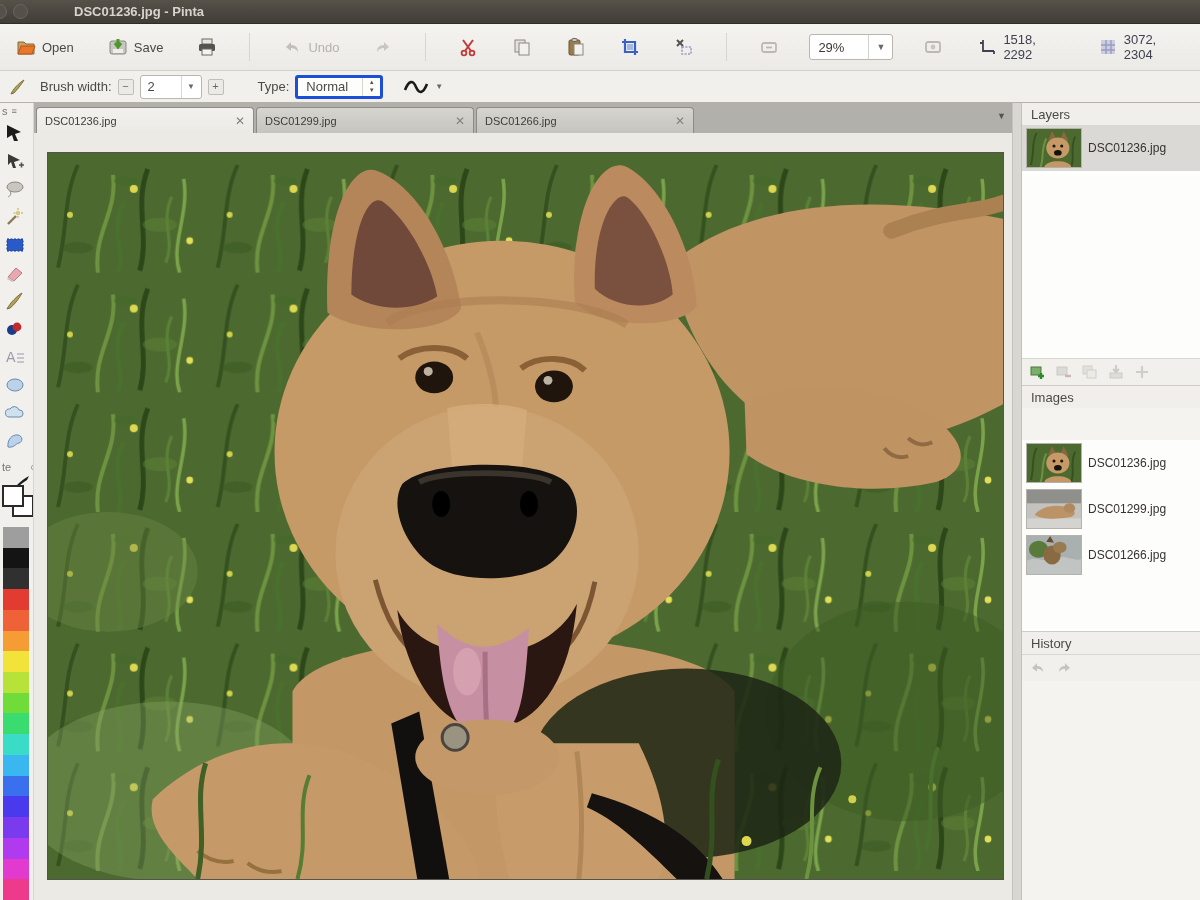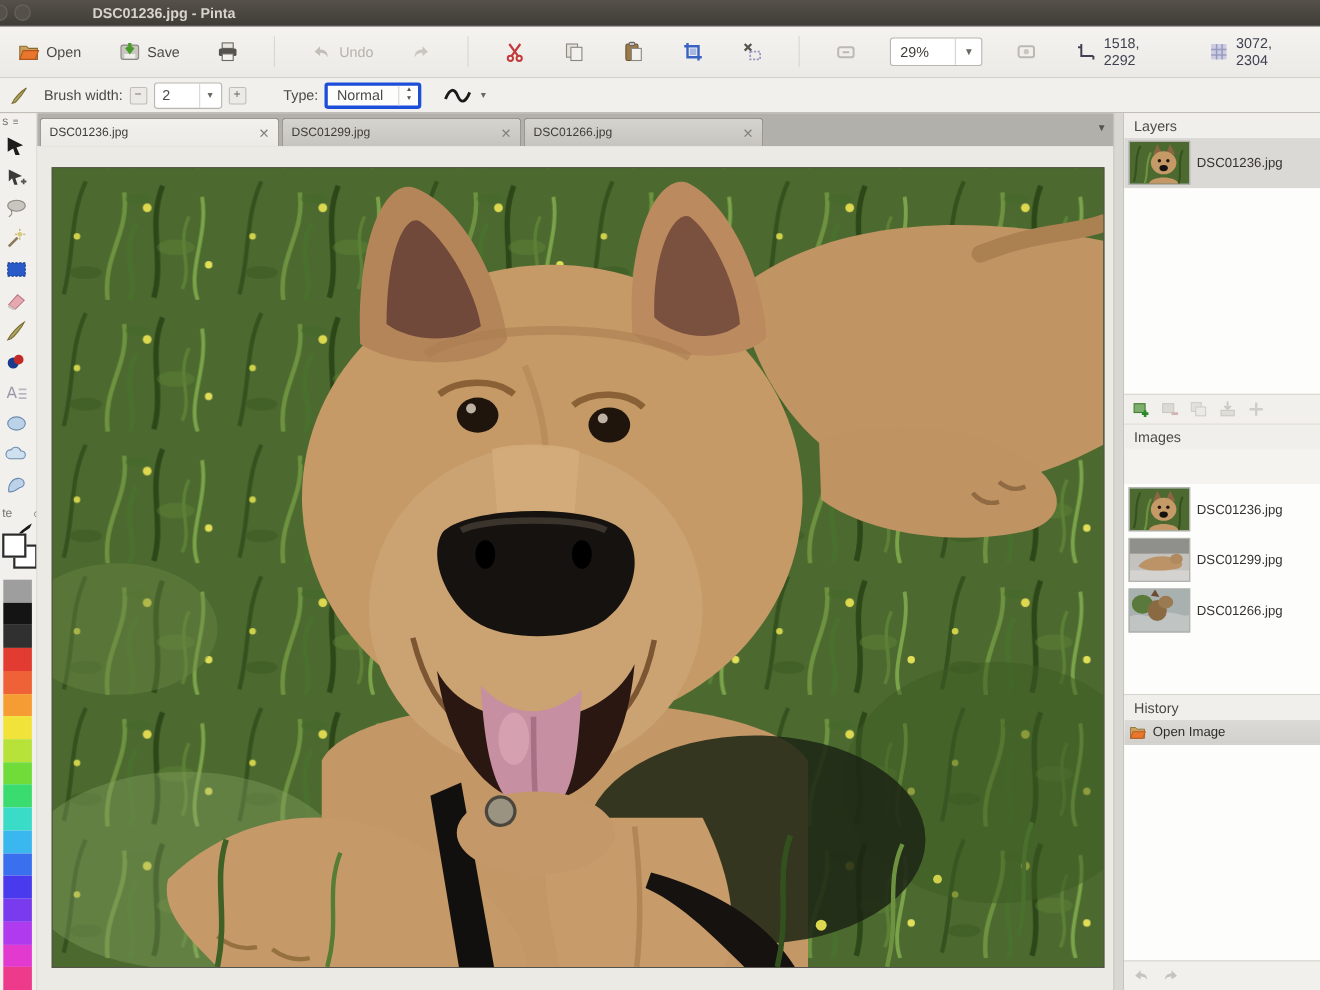--- a/index.html
+++ b/index.html
@@ -5,21 +5,21 @@
   * { margin:0; padding:0; box-sizing:border-box; }
   html,body { width:1200px; height:900px; overflow:hidden; background:#edece8;
     font-family:"Liberation Sans","DejaVu Sans",sans-serif; font-size:12px; color:#3a3a38; }
 
   
   .titlebar { height:24px; background:linear-gradient(#56524a,#403d37);
     display:flex; align-items:center; position:relative; border-bottom:1px solid #2e2c28; }
   .winbtn { width:15px; height:15px; border-radius:50%; background:#55514a;
     border:1px solid #6a665e; margin-left:6px; }
   .winbtn.cut { margin-left:-8px; }
-  .titlebar-text { margin-left:24px; font-weight:bold; font-size:13px; color:#d8d4cc;padding-left:32px; }
+  .titlebar-text { margin-left:14px; font-weight:bold; font-size:13px; color:#d8d4cc;padding-left:32px; }
 
   
   .toolbar { height:47px; background:linear-gradient(#f4f3f0,#ebeae6);
     border-bottom:1px solid #d2d0ca; display:flex; align-items:center; padding:0 8px; gap:18px; }
   .tb-btn { display:flex; align-items:center; gap:6px; padding:5px 8px; border-radius:3px;
     font-size:13px; color:#4c4a45; white-space:nowrap; }
   .tb-btn.disabled { color:#b6b3ac; }
   .tb-sep { width:1px; height:28px; background:#d8d6d0; margin:0 6px; }
   .zoom-combo { display:flex; align-items:stretch; border:1px solid #b9b6b0; border-radius:3px;
     background:#fff; height:26px; margin:0 4px; }
@@ -546,29 +546,20 @@
               <path d="M20 6 L24 0 L28 7" fill="#6a4a30"></path>
             </svg>
           </div>
           <span class="row-label">DSC01266.jpg</span>
         </div>
       </div>
     </div>
 
     <div class="section history-sec">
       <div class="sec-hdr">History</div>
-      <div class="sec-list">
-        <div class="hist-row">
-          <svg width="15" height="13" viewBox="0 0 20 17">
-            <path d="M1 3 h6 l2 2 h9 v11 H1 Z" fill="#caa05c" stroke="#8a6a30"></path>
-            <path d="M1 16 L4 8 h15 l-3 8 Z" fill="#e8762c" stroke="#b4561a"></path>
-          </svg>
-          <span>Open Image</span>
-        </div>
-      </div>
       <div class="sec-btnbar">
         <svg class="bicon dim" viewBox="0 0 16 16">
           <path d="M2 8 L7 3 v3 c4 0 6 2.4 6 6 c-1.6-2.4-3.2-3.2-6-3.2 v2.6 Z" fill="#6a6860"></path>
         </svg>
         <svg class="bicon dim" viewBox="0 0 16 16">
           <path d="M14 8 L9 3 v3 c-4 0-6 2.4-6 6 c1.6-2.4 3.2-3.2 6-3.2 v2.6 Z" fill="#6a6860"></path>
         </svg>
       </div>
     </div>
   </div>

